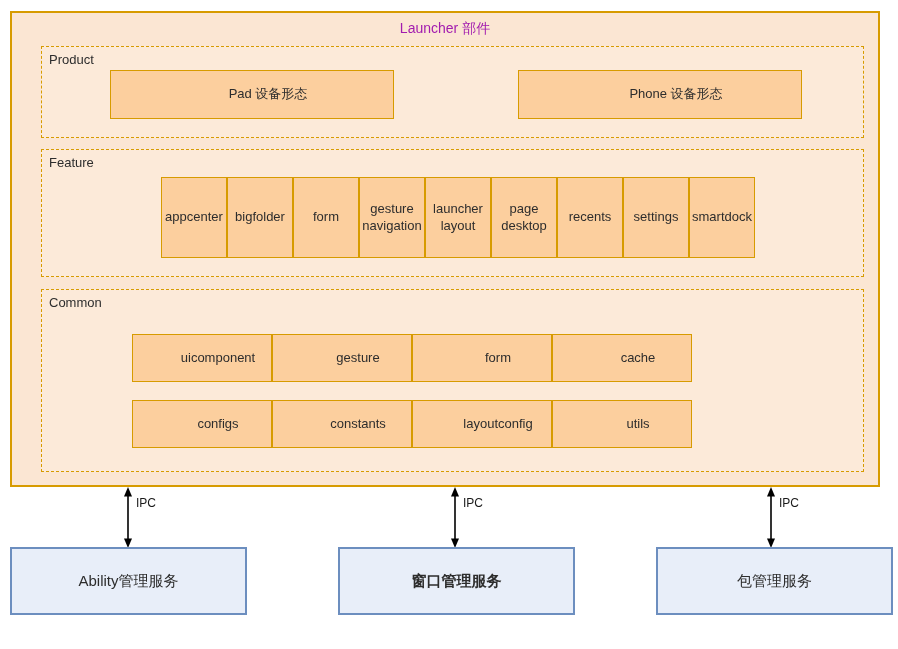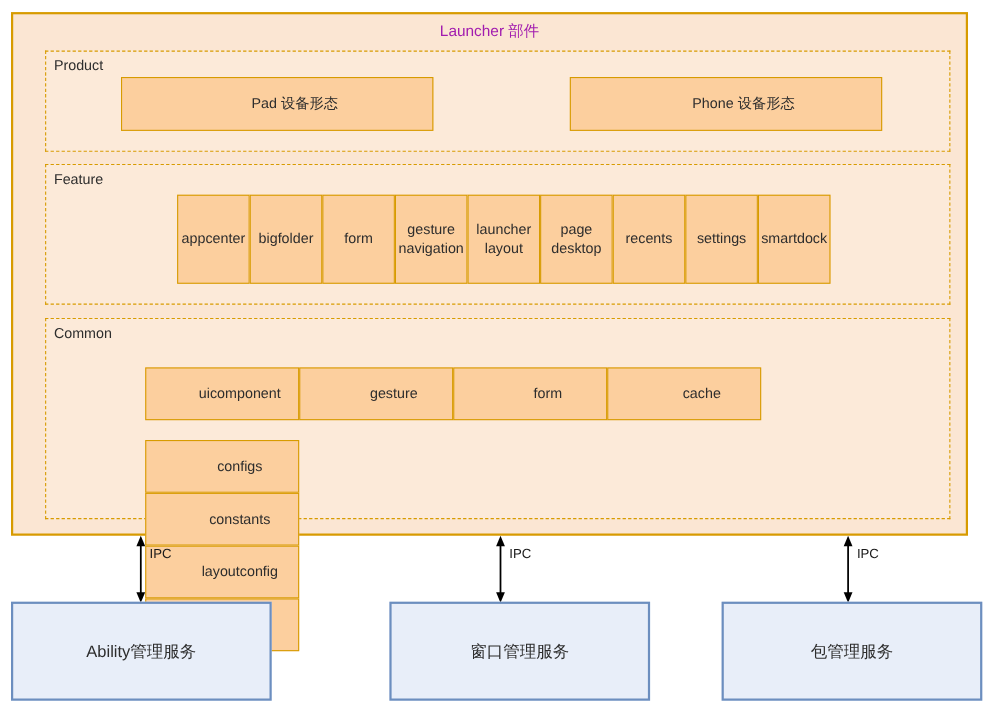--- a/index.html
+++ b/index.html
@@ -43,42 +43,42 @@
     position:absolute; top:27px; left:43px; right:48px;
     display:flex; justify-content:center;padding-left:16px;
   }
   .feature-node { width:66px; height:81px; padding:2px; }
 
   .common-row {
     position:absolute; left:43px; right:58px;
     display:flex; justify-content:flex-start;margin-left:47px;
   }
   .common-row.r1 { top:44px;  }
-  .common-row.r2 { top:110px;flex-direction:column; }
+  .common-row.r2 { top:110px; }
   .common-node { width:140px; height:48px; }
 
   
   .ipc-arrow { position:absolute; top:487px; width:16px; height:61px; }
   .ipc-arrow.a1 { left:120px; }
   .ipc-arrow.a2 { left:447px; }
   .ipc-arrow.a3 { left:763px; }
   .ipc-label { position:absolute; top:496px; font-size:12px; color:#1a1a1a; }
   .ipc-label.l1 { left:136px; }
   .ipc-label.l2 { left:463px; }
   .ipc-label.l3 { left:779px; }
 
   
   .service {
-    position:absolute; top:547px; width:237px; height:90px;
+    position:absolute; top:547px; width:237px; height:68px;
     background:#e8eef9; border:2px solid #6c8ebf; box-sizing:border-box;
     display:flex; align-items:center; justify-content:center;
     font-size:15px; color:#2d2d2d; text-align:right;
   }
   .service.s1 { left:10px;  }
-  .service.s2 { left:354px; }
+  .service.s2 { left:338px;font-weight:bold; }
   .service.s3 { left:656px; }
 </style>
 </head>
 <body>
 
 <div class="canvas">
 
   <div class="launcher">
     <div class="launcher-title">Launcher 部件</div>
 

